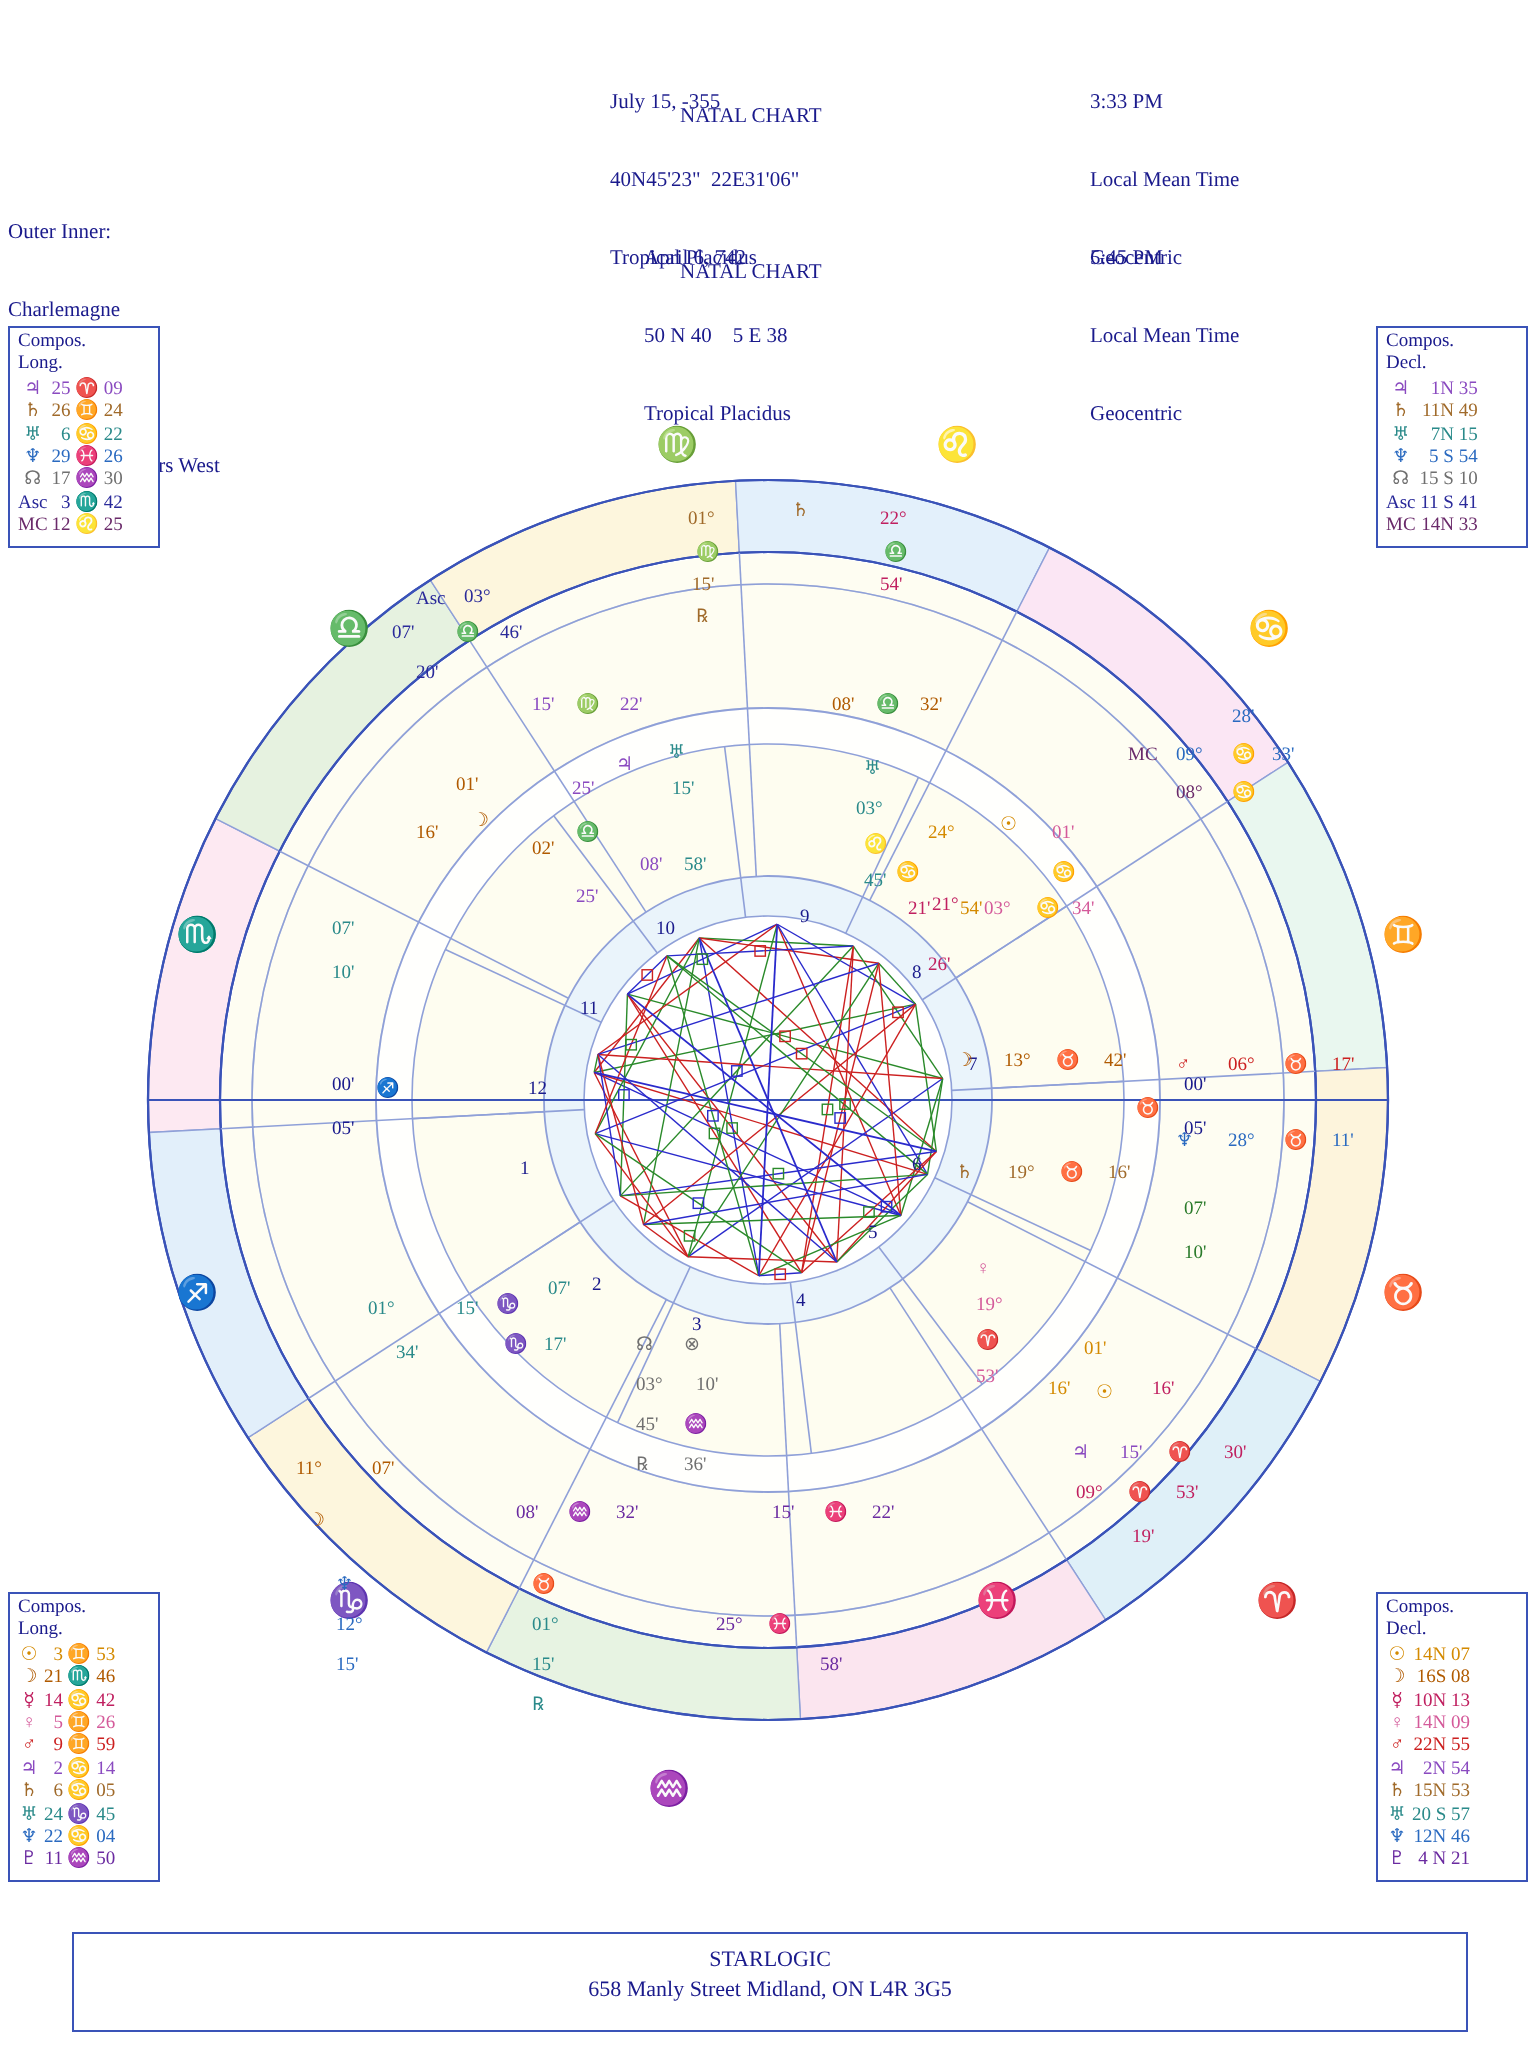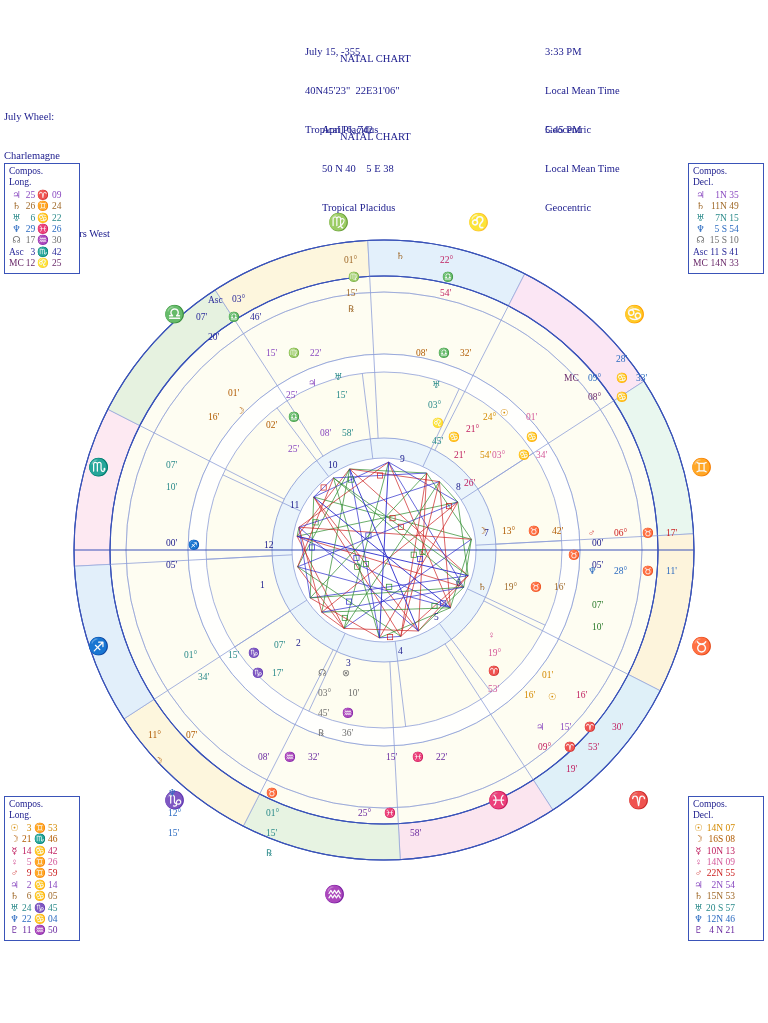--- a/index.html
+++ b/index.html
@@ -63,21 +63,21 @@
     <div>Tropical Placidus</div>
   </div>
   <div class="hdr inner-r">
     <div>3:33 PM</div>
     <div>Local Mean Time</div>
     <div>Geocentric</div>
   </div>
   <div class="hdr natal1">NATAL CHART</div>
 
   <div class="hdr outer-l">
-    <div>July Wheel:</div>
+    <div>Outer Inner:</div>
     <div>Charlemagne</div>
     <div>Herstal, Belgium</div>
     <div>Time Zone: 0 hours West</div>
   </div>
   <div class="hdr outer-c">
     <div>April 6, 742</div>
     <div>50 N 40    5 E 38</div>
     <div>Tropical Placidus</div>
   </div>
   <div class="hdr outer-r">
@@ -507,23 +507,23 @@
         <div class="wtxt c-label" style="left: 362px; top: 486px; font-size: 9.5px;">4</div>
         <div class="wtxt c-label" style="left: 310px; top: 498px; font-size: 9.5px;">3</div>
         <div class="wtxt c-label" style="left: 260px; top: 478px; font-size: 9.5px;">2</div>
         <div class="wtxt c-label" style="left: 224px; top: 420px; font-size: 9.5px;">1</div>
         <div class="wtxt c-label" style="left: 254px; top: 340px; font-size: 9.5px;">11</div>
         <div class="wtxt c-label" style="left: 228px; top: 380px; font-size: 9.5px;">12</div>
         <div class="wtxt c-ura" style="left: 396px; top: 220px; font-size: 9.5px;">♅</div>
         <div class="wtxt c-ura" style="left: 392px; top: 240px; font-size: 9.5px;">03°</div>
         <div class="wtxt c-ura" style="left: 396px; top: 258px; font-size: 9.5px;">♌</div>
         <div class="wtxt c-ura" style="left: 396px; top: 276px; font-size: 9.5px;">45'</div>
-        <div class="wtxt c-sun" style="left: 447px; top: 252px; font-size: 9.5px;">24°</div>
+        <div class="wtxt c-sun" style="left: 428px; top: 252px; font-size: 9.5px;">24°</div>
         <div class="wtxt c-sun" style="left: 464px; top: 248px; font-size: 9.5px;">☉</div>
-        <div class="wtxt c-merc" style="left: 430px; top: 264px; font-size: 9.5px; text-align: center;">21°</div>
+        <div class="wtxt c-merc" style="left: 430px; top: 288px; font-size: 9.5px; text-align: center;">21°</div>
         <div class="wtxt c-merc" style="left: 412px; top: 272px; font-size: 9.5px;">♋</div>
         <div class="wtxt c-merc" style="left: 418px; top: 290px; font-size: 9.5px;">21'</div>
         <div class="wtxt c-sun" style="left: 444px; top: 290px; font-size: 9.5px;">54'</div>
         <div class="wtxt c-ven" style="left: 490px; top: 252px; font-size: 9.5px;">01'</div>
         <div class="wtxt c-ven" style="left: 490px; top: 272px; font-size: 9.5px;">♋</div>
         <div class="wtxt c-ven" style="left: 456px; top: 290px; font-size: 9.5px;">03°</div>
         <div class="wtxt c-ven" style="left: 482px; top: 290px; font-size: 9.5px;">♋</div>
         <div class="wtxt c-ven" style="left: 500px; top: 290px; font-size: 9.5px;">34'</div>
         <div class="wtxt c-merc" style="left: 428px; top: 318px; font-size: 9.5px;">26'</div>
         <div class="wtxt c-moon" style="left: 442px; top: 366px; font-size: 9.5px;">☽</div>
@@ -580,13 +580,17 @@
         <div class="wtxt c-label" style="left: 556px; top: 400px; font-size: 9.5px;">05'</div>
         <div class="wtxt c-air" style="left: 532px; top: 390px; font-size: 9.5px;">♉</div>
         <div class="wtxt c-earth" style="left: 556px; top: 440px; font-size: 9.5px;">07'</div>
         <div class="wtxt c-earth" style="left: 556px; top: 462px; font-size: 9.5px;">10'</div>
         <div class="wtxt c-moon" style="left: 112px; top: 570px; font-size: 9.5px;">11°</div>
         <div class="wtxt c-moon" style="left: 118px; top: 596px; font-size: 9.5px;">☽</div>
         <div class="wtxt c-moon" style="left: 150px; top: 570px; font-size: 9.5px;">07'</div>
       </div>
   </div>
 
+  <div class="footer">
+    <div class="f1">STARLOGIC</div>
+    <div>658 Manly Street   Midland, ON   L4R 3G5</div>
+  </div>
 </div>
 
 </body></html>

